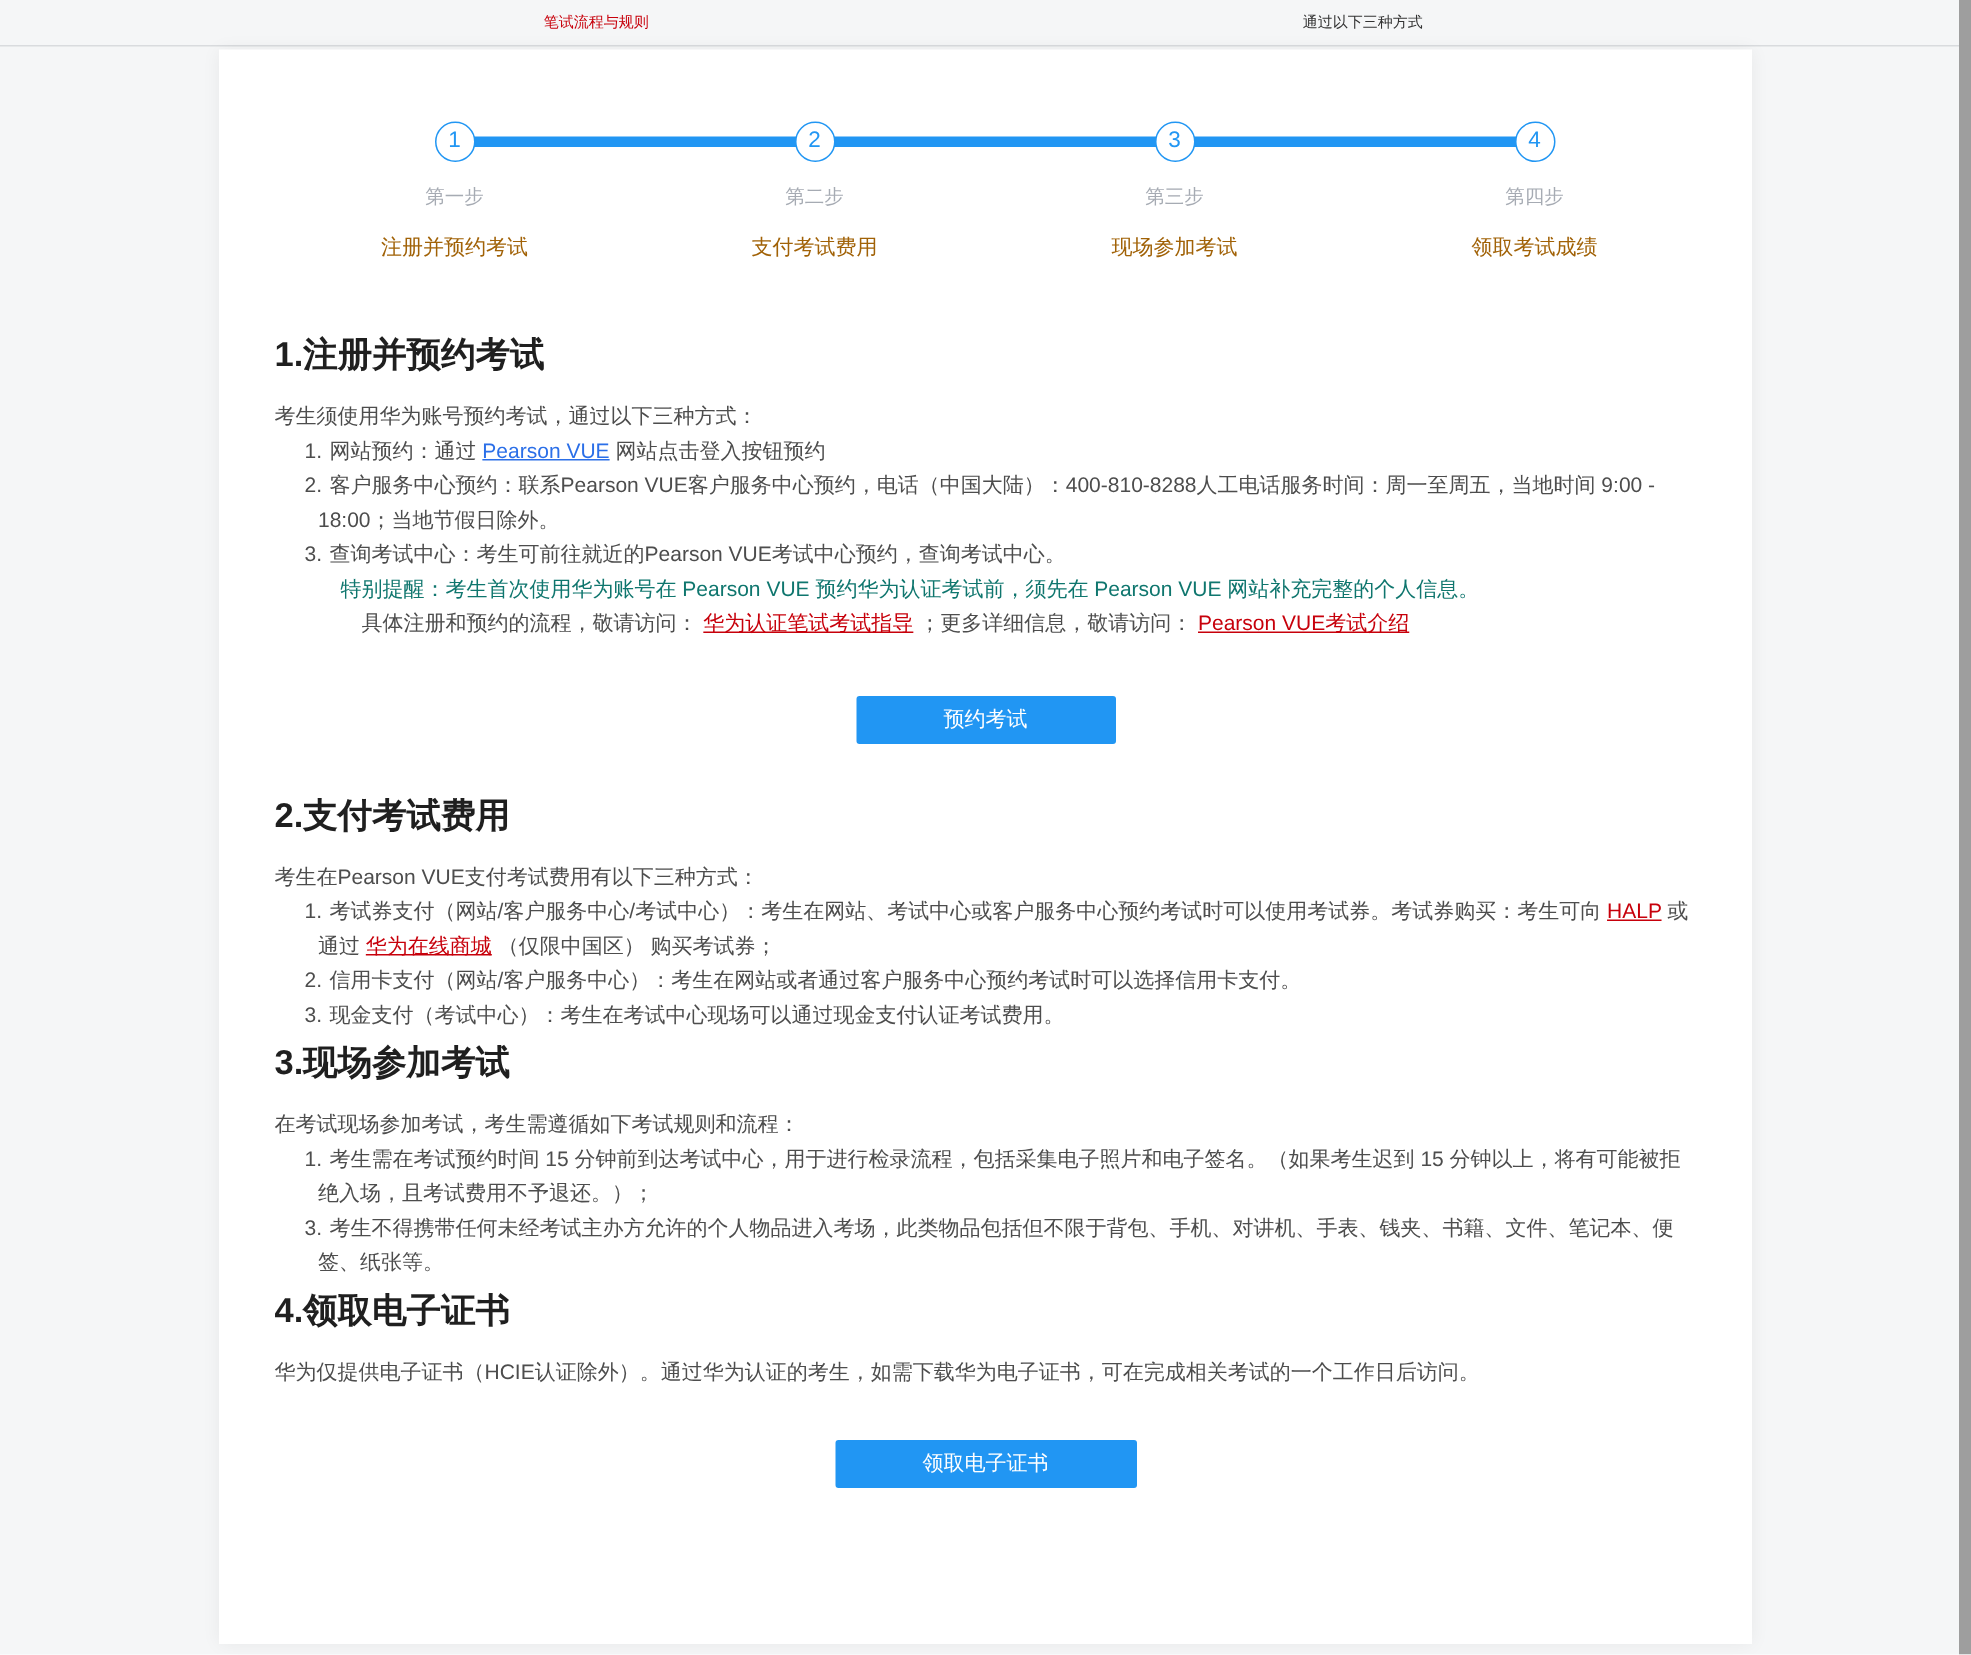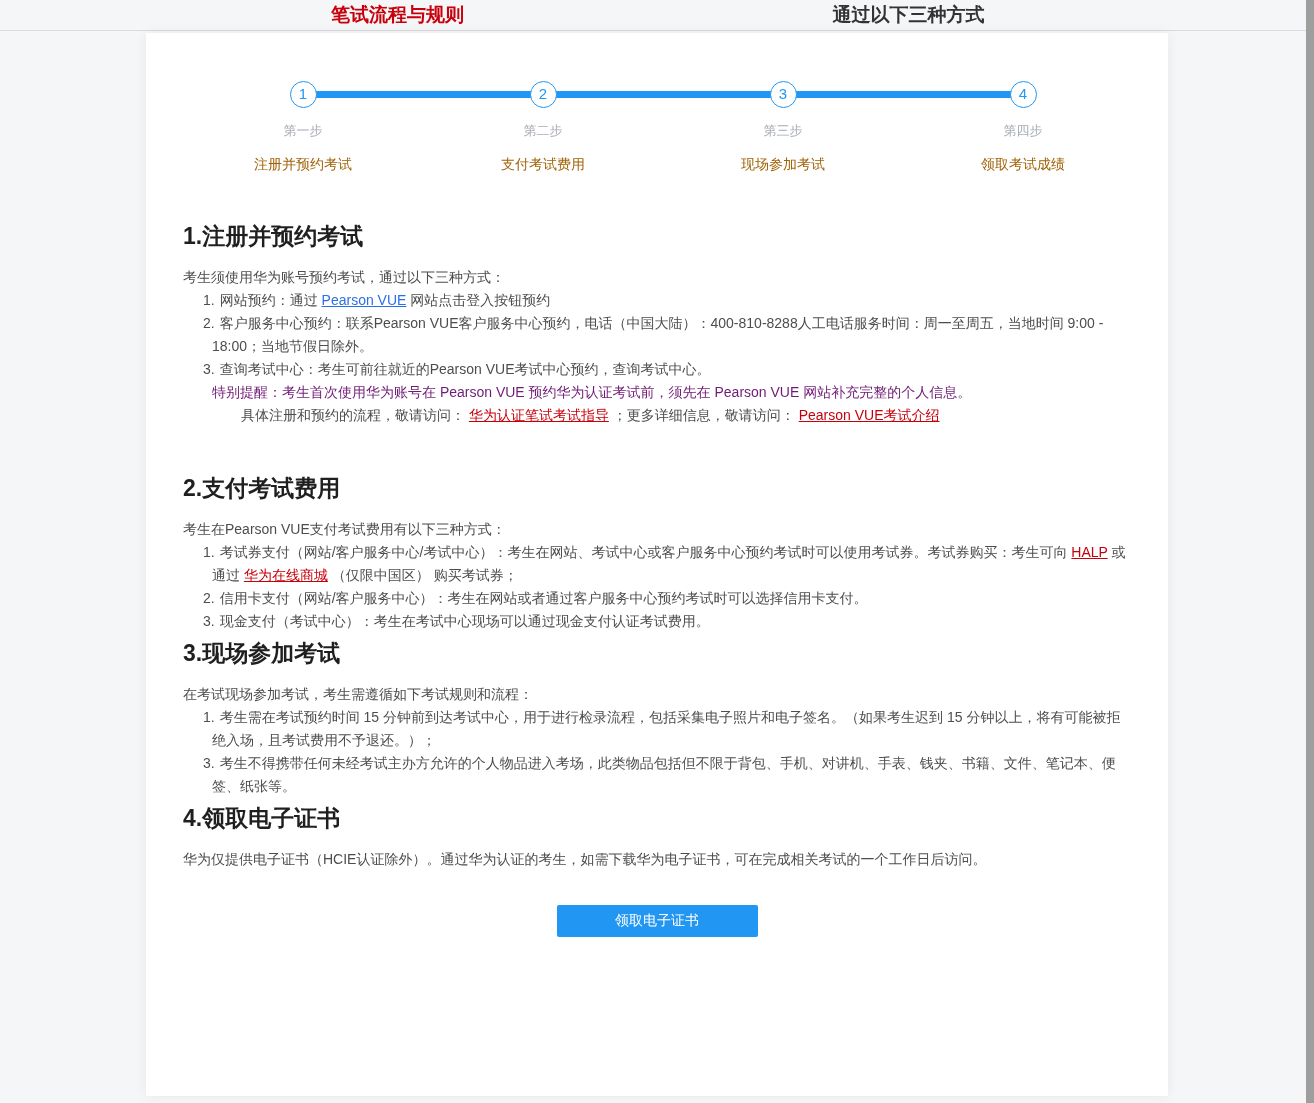--- a/index.html
+++ b/index.html
@@ -16,21 +16,21 @@
     background:#9e9e9e;
   }
   .topbar {
     height:31px; margin-right:8px;
     background:#f5f6f7;
     border-bottom:1px solid #d9dbde;
   }
   .tabs { width:1022px; height:100%; margin:0 auto; display:flex; }
   .tab {
     flex:1; display:flex; align-items:center; justify-content:center;
-    font-size:19px; color:#333; cursor:pointer;font-weight:bold;
+    font-size:10px; color:#333; cursor:pointer;
   }
   .tab.active { color:#c7000b; }
 
   .card {
     width:1022px; margin:2px auto 0;
     background:#fff;
     height:1063px;
     box-shadow:0 0 12px rgba(0,0,0,0.06);
     padding:48px 37px 53px 37px;
   }
@@ -51,27 +51,27 @@
     font-size:15px; line-height:24px; text-align:center;
   }
   .step-label { margin-top:14px; font-size:13px; line-height:17px; color:#a6abb3; }
   .step-title { margin-top:15px; font-size:14px; line-height:20px; color:#a16207; }
 
   
   h2 {
     font-size:23px; line-height:24px; font-weight:bold; color:#1f1f1f;
     margin-top:50px; margin-bottom:18px;
   }
-  h2.after-button { margin-top:49px; }
+  h2.after-button { margin-top:35px; }
   h2.after-list { margin-top:8px; }
   .line, .oitem, .note, .detail { font-size:14px; line-height:23px; }
   .olist { margin-left:20px; }
   .oitem { padding-left:9px; text-indent:-9px; }
   .onum { margin-right:5px; }
-  .note { margin-left:29px; color:#701a75; }
+  .note { margin-left:44px; color:#0f766e; }
   .detail { margin-left:58px; }
   .link-blue { color:#2b6fe8; text-decoration:underline; cursor:pointer; }
   .link-red { color:#c7000b; text-decoration:underline; cursor:pointer; }
 
   .btn-row { text-align:center; margin-top:37px; }
   .btn-row.last { margin-top:34px; }
   .btn {
     display:inline-block; height:32px; border:none; border-radius:2px;
     background:#2196f3; color:#fff; font-size:14px; cursor:pointer;
     font-family:"Liberation Sans","DejaVu Sans",sans-serif;
@@ -130,20 +130,23 @@
         <span class="onum">2.</span><span>客户服务中心预约：联系Pearson VUE客户服务中心预约，电话（中国大陆）：400-810-8288人工电话服务时间：周一至周五，当地时间 9:00 - 18:00；当地节假日除外。</span>
       </div>
       <div class="oitem">
         <span class="onum">3.</span><span>查询考试中心：考生可前往就近的Pearson VUE考试中心预约，查询考试中心。</span>
       </div>
     </div>
     <p class="note">特别提醒：考生首次使用华为账号在 Pearson VUE 预约华为认证考试前，须先在 Pearson VUE 网站补充完整的个人信息。</p>
     <p class="detail">
       <span>具体注册和预约的流程，敬请访问： </span><a class="link-red">华为认证笔试考试指导</a><span> ；更多详细信息，敬请访问： </span><a class="link-red">Pearson VUE考试介绍</a>
     </p>
+    <div class="btn-row">
+      <button class="btn book">预约考试</button>
+    </div>
   </section>
 
   <section>
     <h2 class="after-button">2.支付考试费用</h2>
     <p class="line">考生在Pearson VUE支付考试费用有以下三种方式：</p>
     <div class="olist">
       <div class="oitem">
         <span class="onum">1.</span><span>考试券支付（网站/客户服务中心/考试中心）：考生在网站、考试中心或客户服务中心预约考试时可以使用考试券。考试券购买：考生可向 </span><a class="link-red">HALP</a><span> 或通过 </span><a class="link-red">华为在线商城</a><span> （仅限中国区） 购买考试券；</span>
       </div>
       <div class="oitem">

